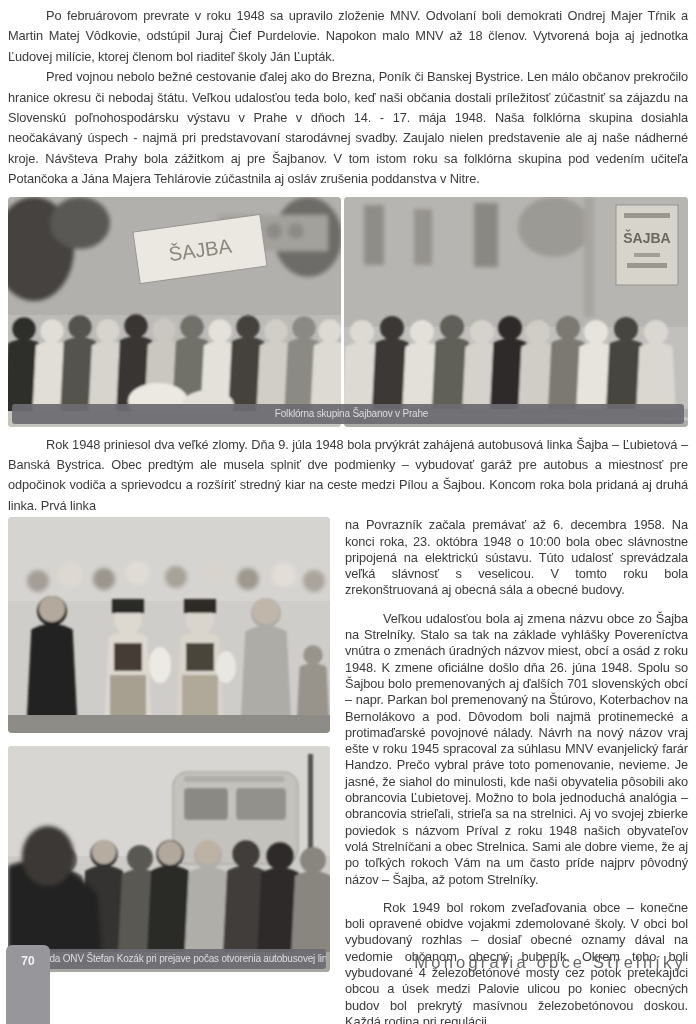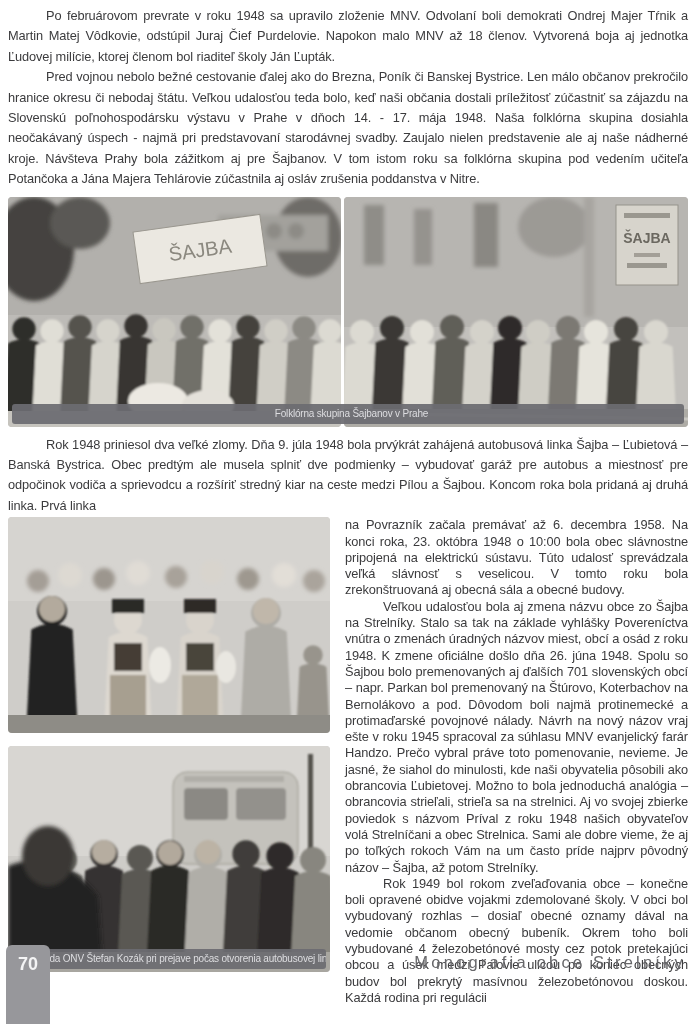--- a/index.html
+++ b/index.html
@@ -40,34 +40,34 @@
     text-align:center;
     white-space:nowrap;
     overflow:hidden;
     padding-left:7px;
   }
   
   .columns{display:flex;margin-top:1px;}
   .left-col{width:337px;flex:0 0 337px;}
   .right-col{flex:1;}
   .right-col .para{line-height:16.3px;}
-  .right-col .para + .para{margin-top:0;}
+  .right-col .para + .para{margin-top:12px;}
   .fig-left{position:relative;width:322px;height:216px;margin:0 0 13px 0;}
   .fig-left.b{height:226px;margin-bottom:0;}
   
   .page-num-box{
     position:absolute;left:6px;top:945px;
     width:44px;height:79px;
     background:#97979b;
     border-radius:6px 6px 0 0;
     text-align:center;
   }
   .page-num-box span{
     display:inline-block;margin-top:9px;
-    color:#f4f4f5;font-weight:bold;font-size:18px;
+    color:#f4f4f5;font-weight:bold;font-size:12px;
   }
   .book-title{
     position:absolute;right:10px;top:953px;
     font-size:16.5px;
     letter-spacing:3.2px;
     color:#67676a;
     white-space:nowrap;
   }
 </style>
 </head>

